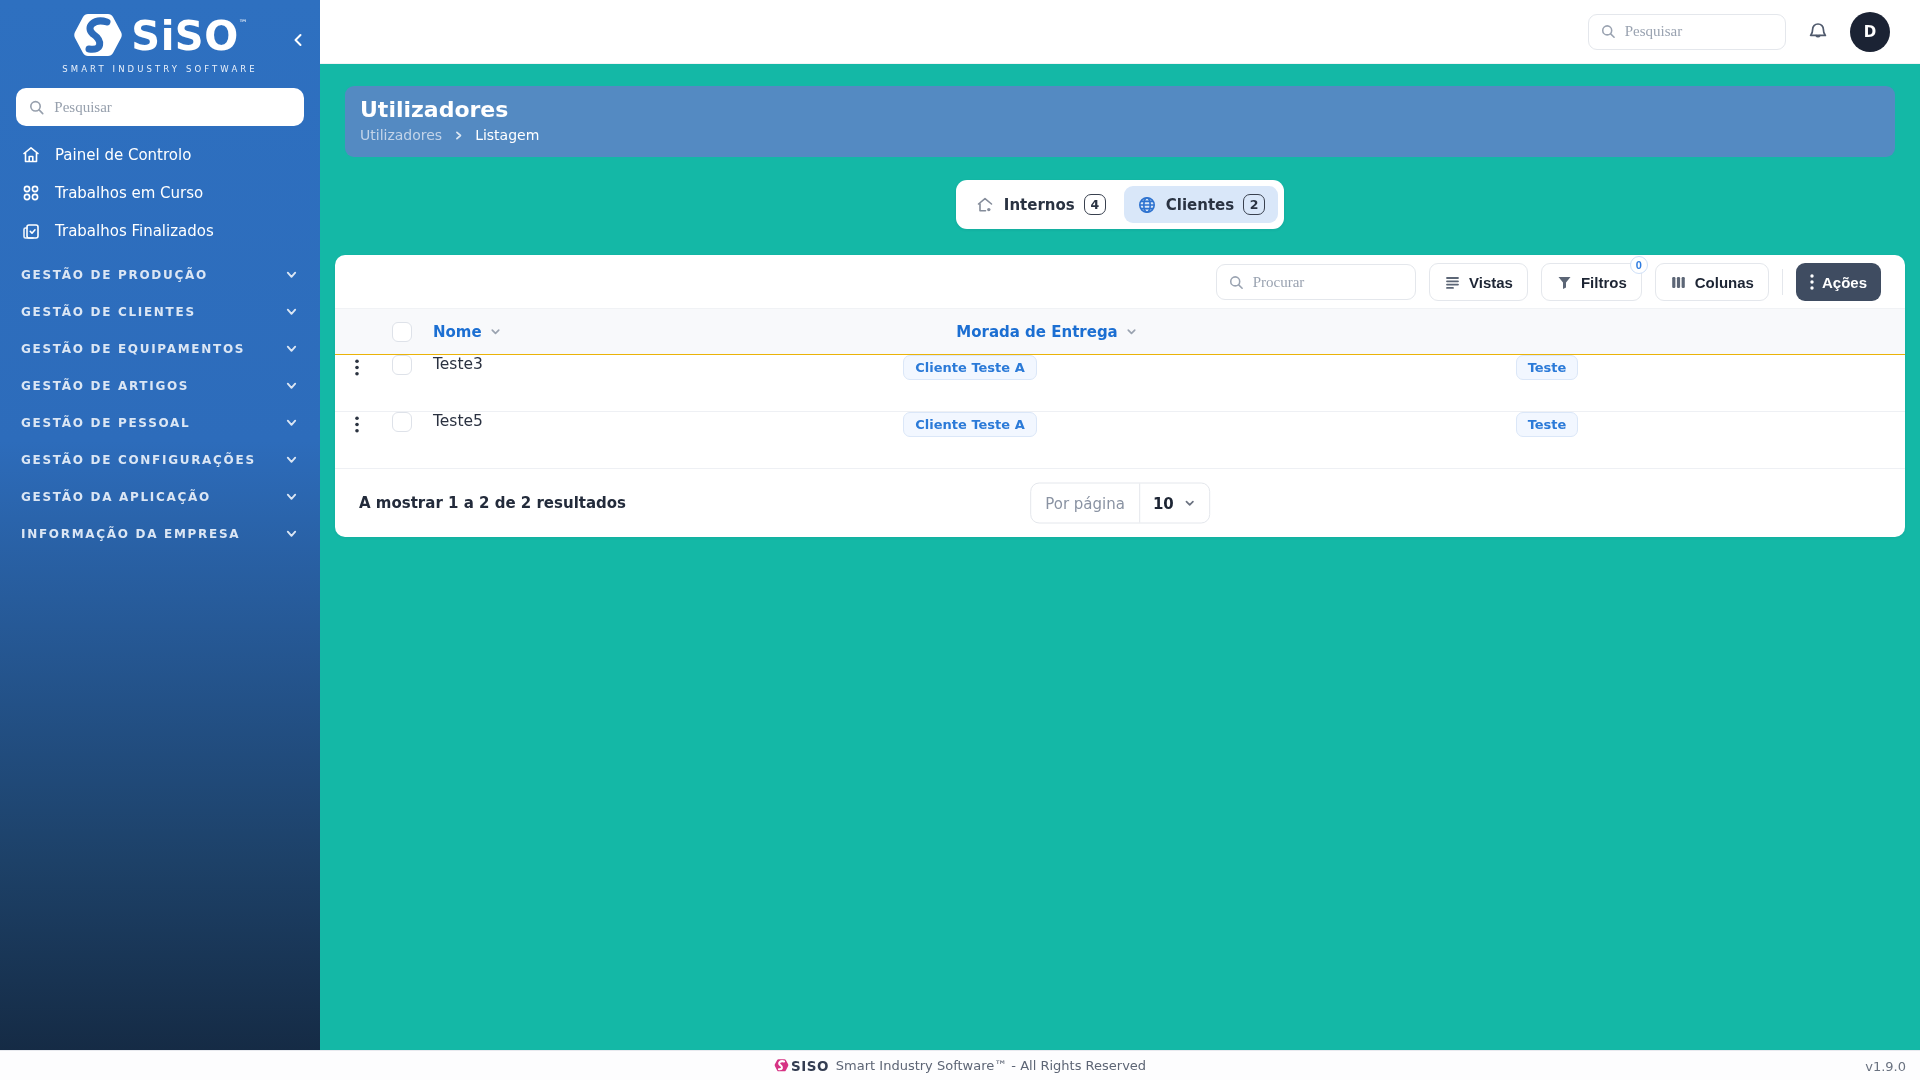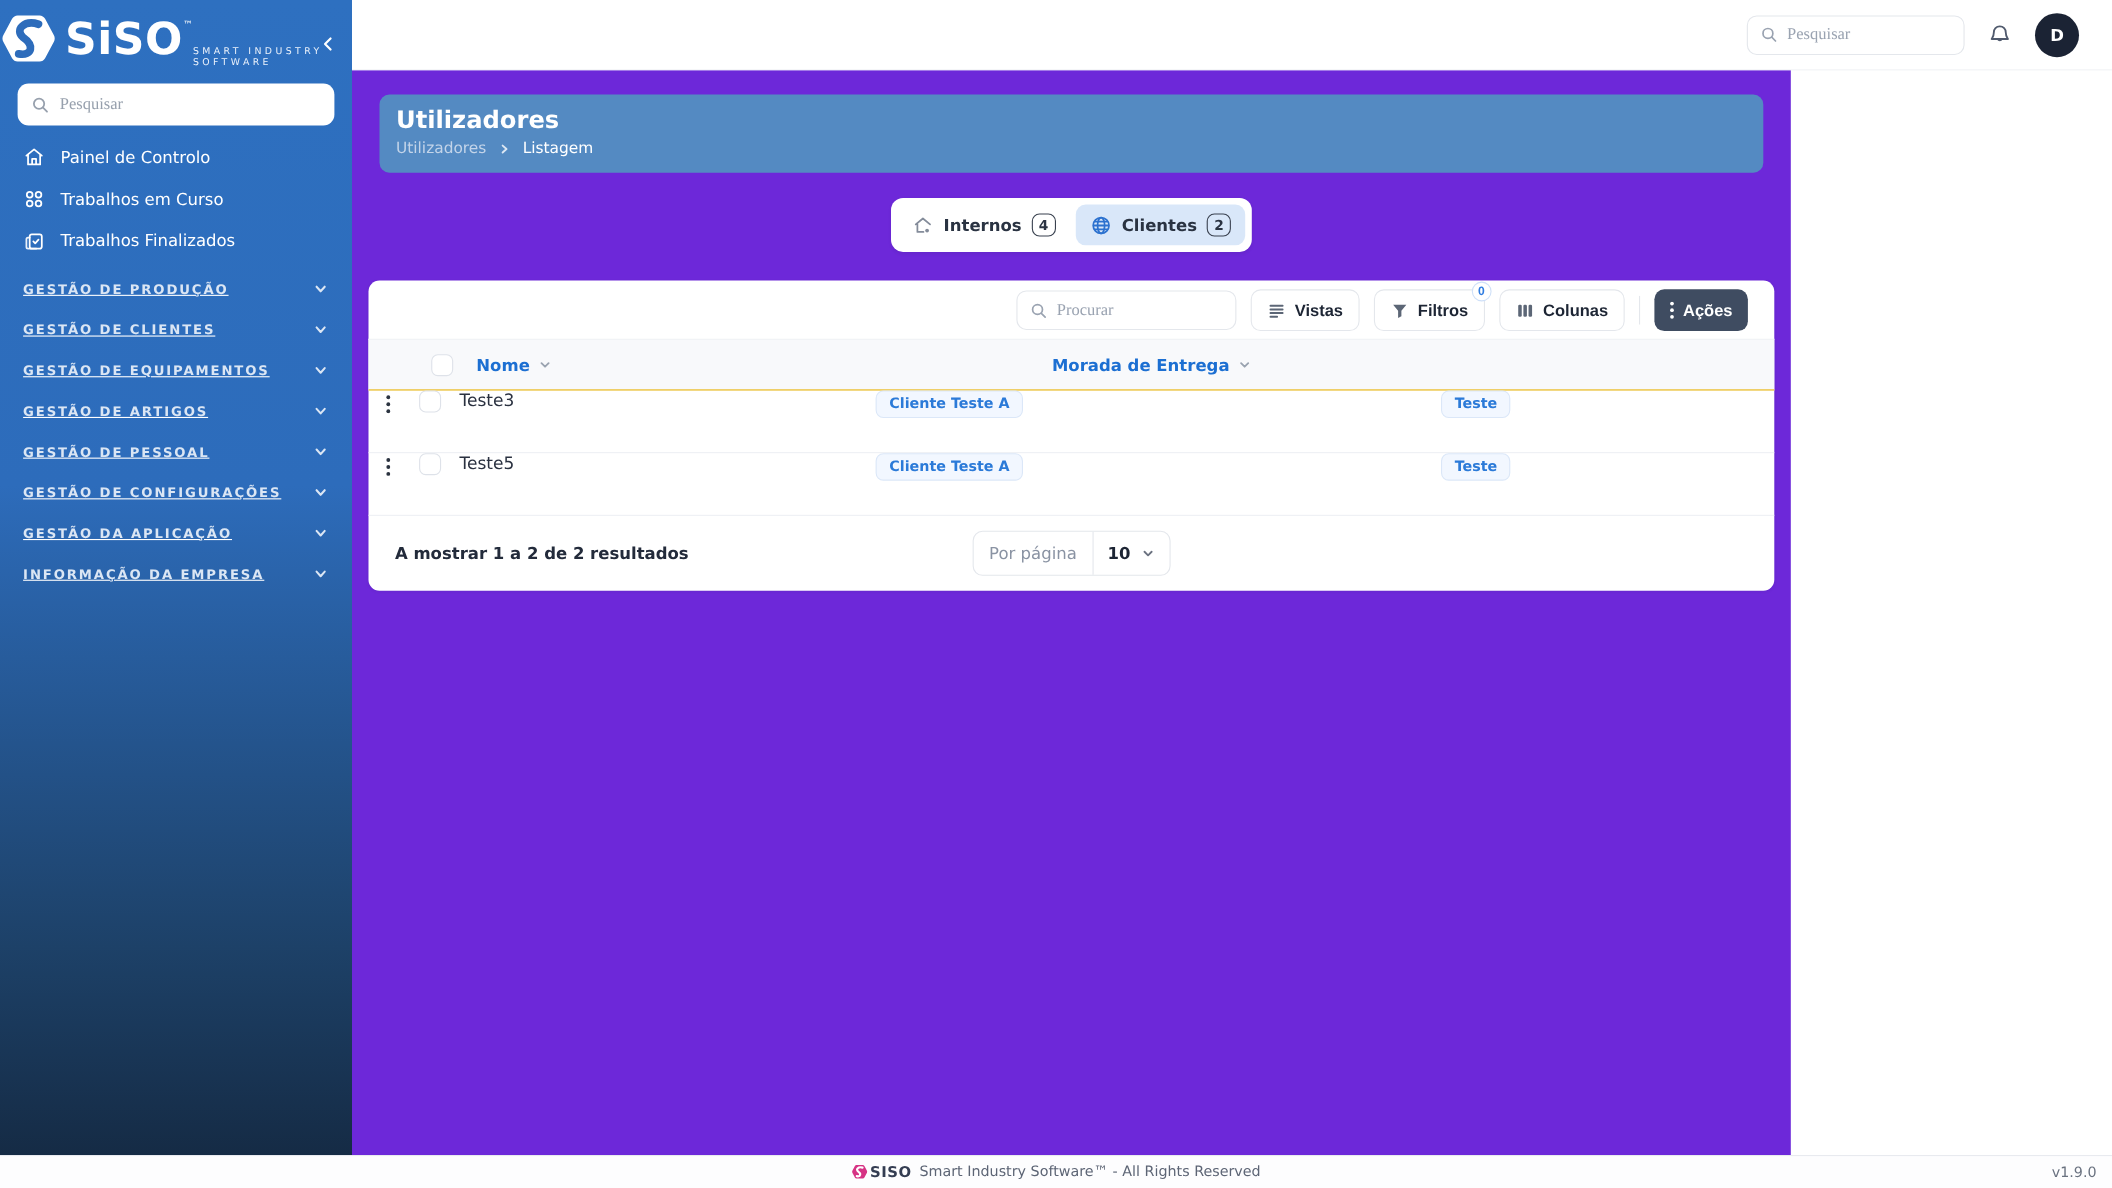--- a/index.html
+++ b/index.html
@@ -3,56 +3,56 @@
 <meta charset="utf-8">
 <style>
   * { box-sizing: border-box; margin: 0; padding: 0; }
   html,body { width:1920px; height:1080px; overflow:hidden; }
   body { font-family:"DejaVu Sans", sans-serif; background:#ffffff; position:relative; }
   input { font-family:Liberation Serif, serif; }
 
   
   .sidebar { position:absolute; left:0; top:0; width:320px; height:1050px; color:#fff;
     background:linear-gradient(180deg,#2e70c0 0%, #2d6cbb 42%, #1d4168 82%, #152b45 100%); }
-  .logo-wrap { padding-top:10px; display:flex; flex-direction:row; align-items:flex-end; }
+  .logo-wrap { padding-top:10px; display:flex; flex-direction:column; align-items:center; }
   .logo-row { display:flex; align-items:center; gap:7px; }
   .logo-glyph { width:52px; height:52px; }
   .logo-text { font-size:40px; font-weight:800; letter-spacing:0.5px; line-height:1; }
   .logo-tm { font-size:9px; vertical-align:top; position:relative; top:2px; }
   .tagline { font-size:8.5px; letter-spacing:3.1px; margin-top:2px; color:#eaf1fb; font-weight:500; }
   .collapse-btn { position:absolute; top:26px; right:8px; width:28px; height:28px; display:flex;
     align-items:center; justify-content:center; cursor:pointer; }
   .side-search { margin:14px 16px 0; height:38px; background:#ffffff; border-radius:10px;
     display:flex; align-items:center; gap:10px; padding:0 13px; }
   .side-search input { border:none; outline:none; background:transparent; width:100%;
     font-size:15px; color:#3a4252; }
   .side-search input::placeholder { color:#97a0ad; }
   .menu { margin-top:10px; }
   .menu-item { display:flex; align-items:center; gap:14px; padding:0 21px; height:38px;
     font-size:15px; font-weight:500; cursor:pointer; }
   .menu-item svg { flex:0 0 auto; }
-  .sections { margin-top:6px;text-decoration:underline; }
+  .sections { margin-top:6px; }
   .section-item { display:flex; align-items:center; justify-content:space-between;
     padding:0 22px 0 21px; height:37px; font-size:12px; font-weight:700;
     letter-spacing:1.7px; color:#dbe6f4; cursor:pointer; }
 
   
   .topbar { position:absolute; left:320px; top:0; width:1600px; height:64px; background:#fff;
     display:flex; align-items:center; justify-content:flex-end; gap:21px; padding-right:30px;
     border-bottom:1px solid #f1f3f6; }
   .top-search { width:198px; height:36px; border:1px solid #e4e7ec; border-radius:9px;
     display:flex; align-items:center; gap:9px; padding:0 12px; background:#fff; }
   .top-search input { border:none; outline:none; width:100%; font-size:15px; color:#3a4252; }
   .top-search input::placeholder { color:#9aa3b1; }
   .bell-btn { cursor:pointer; display:flex; }
   .avatar { width:40px; height:40px; border-radius:50%; background:#1b2334; color:#fff;
     font-weight:700; font-size:15px; display:flex; align-items:center; justify-content:center; cursor:pointer; }
 
   
-  .content { position:absolute; left:320px; top:64px; width:1308px; height:986px; background:#6d28d9; }
+  .content { position:absolute; left:320px; top:64px; width:1600px; height:986px; background:#14b8a6; }
   .banner { margin:22px 25px 0; height:71px; background:#548ac2; border-radius:9px;
     padding:11px 0 0 15px; }
   .banner-title { font-size:22px; font-weight:700; color:#ffffff; }
   .breadcrumb { margin-top:5px; display:flex; align-items:center; gap:11px; font-size:14px; }
   .bc-muted { color:#c3d4e9; }
   .bc-sep { color:#dce7f3; font-size:13px; }
   .bc-active { color:#ffffff; font-weight:500; }
 
   .tabs-row { display:flex; justify-content:center; margin-top:23px; }
   .tabs { background:#ffffff; border-radius:11px; padding:6px; display:flex; gap:5px;

